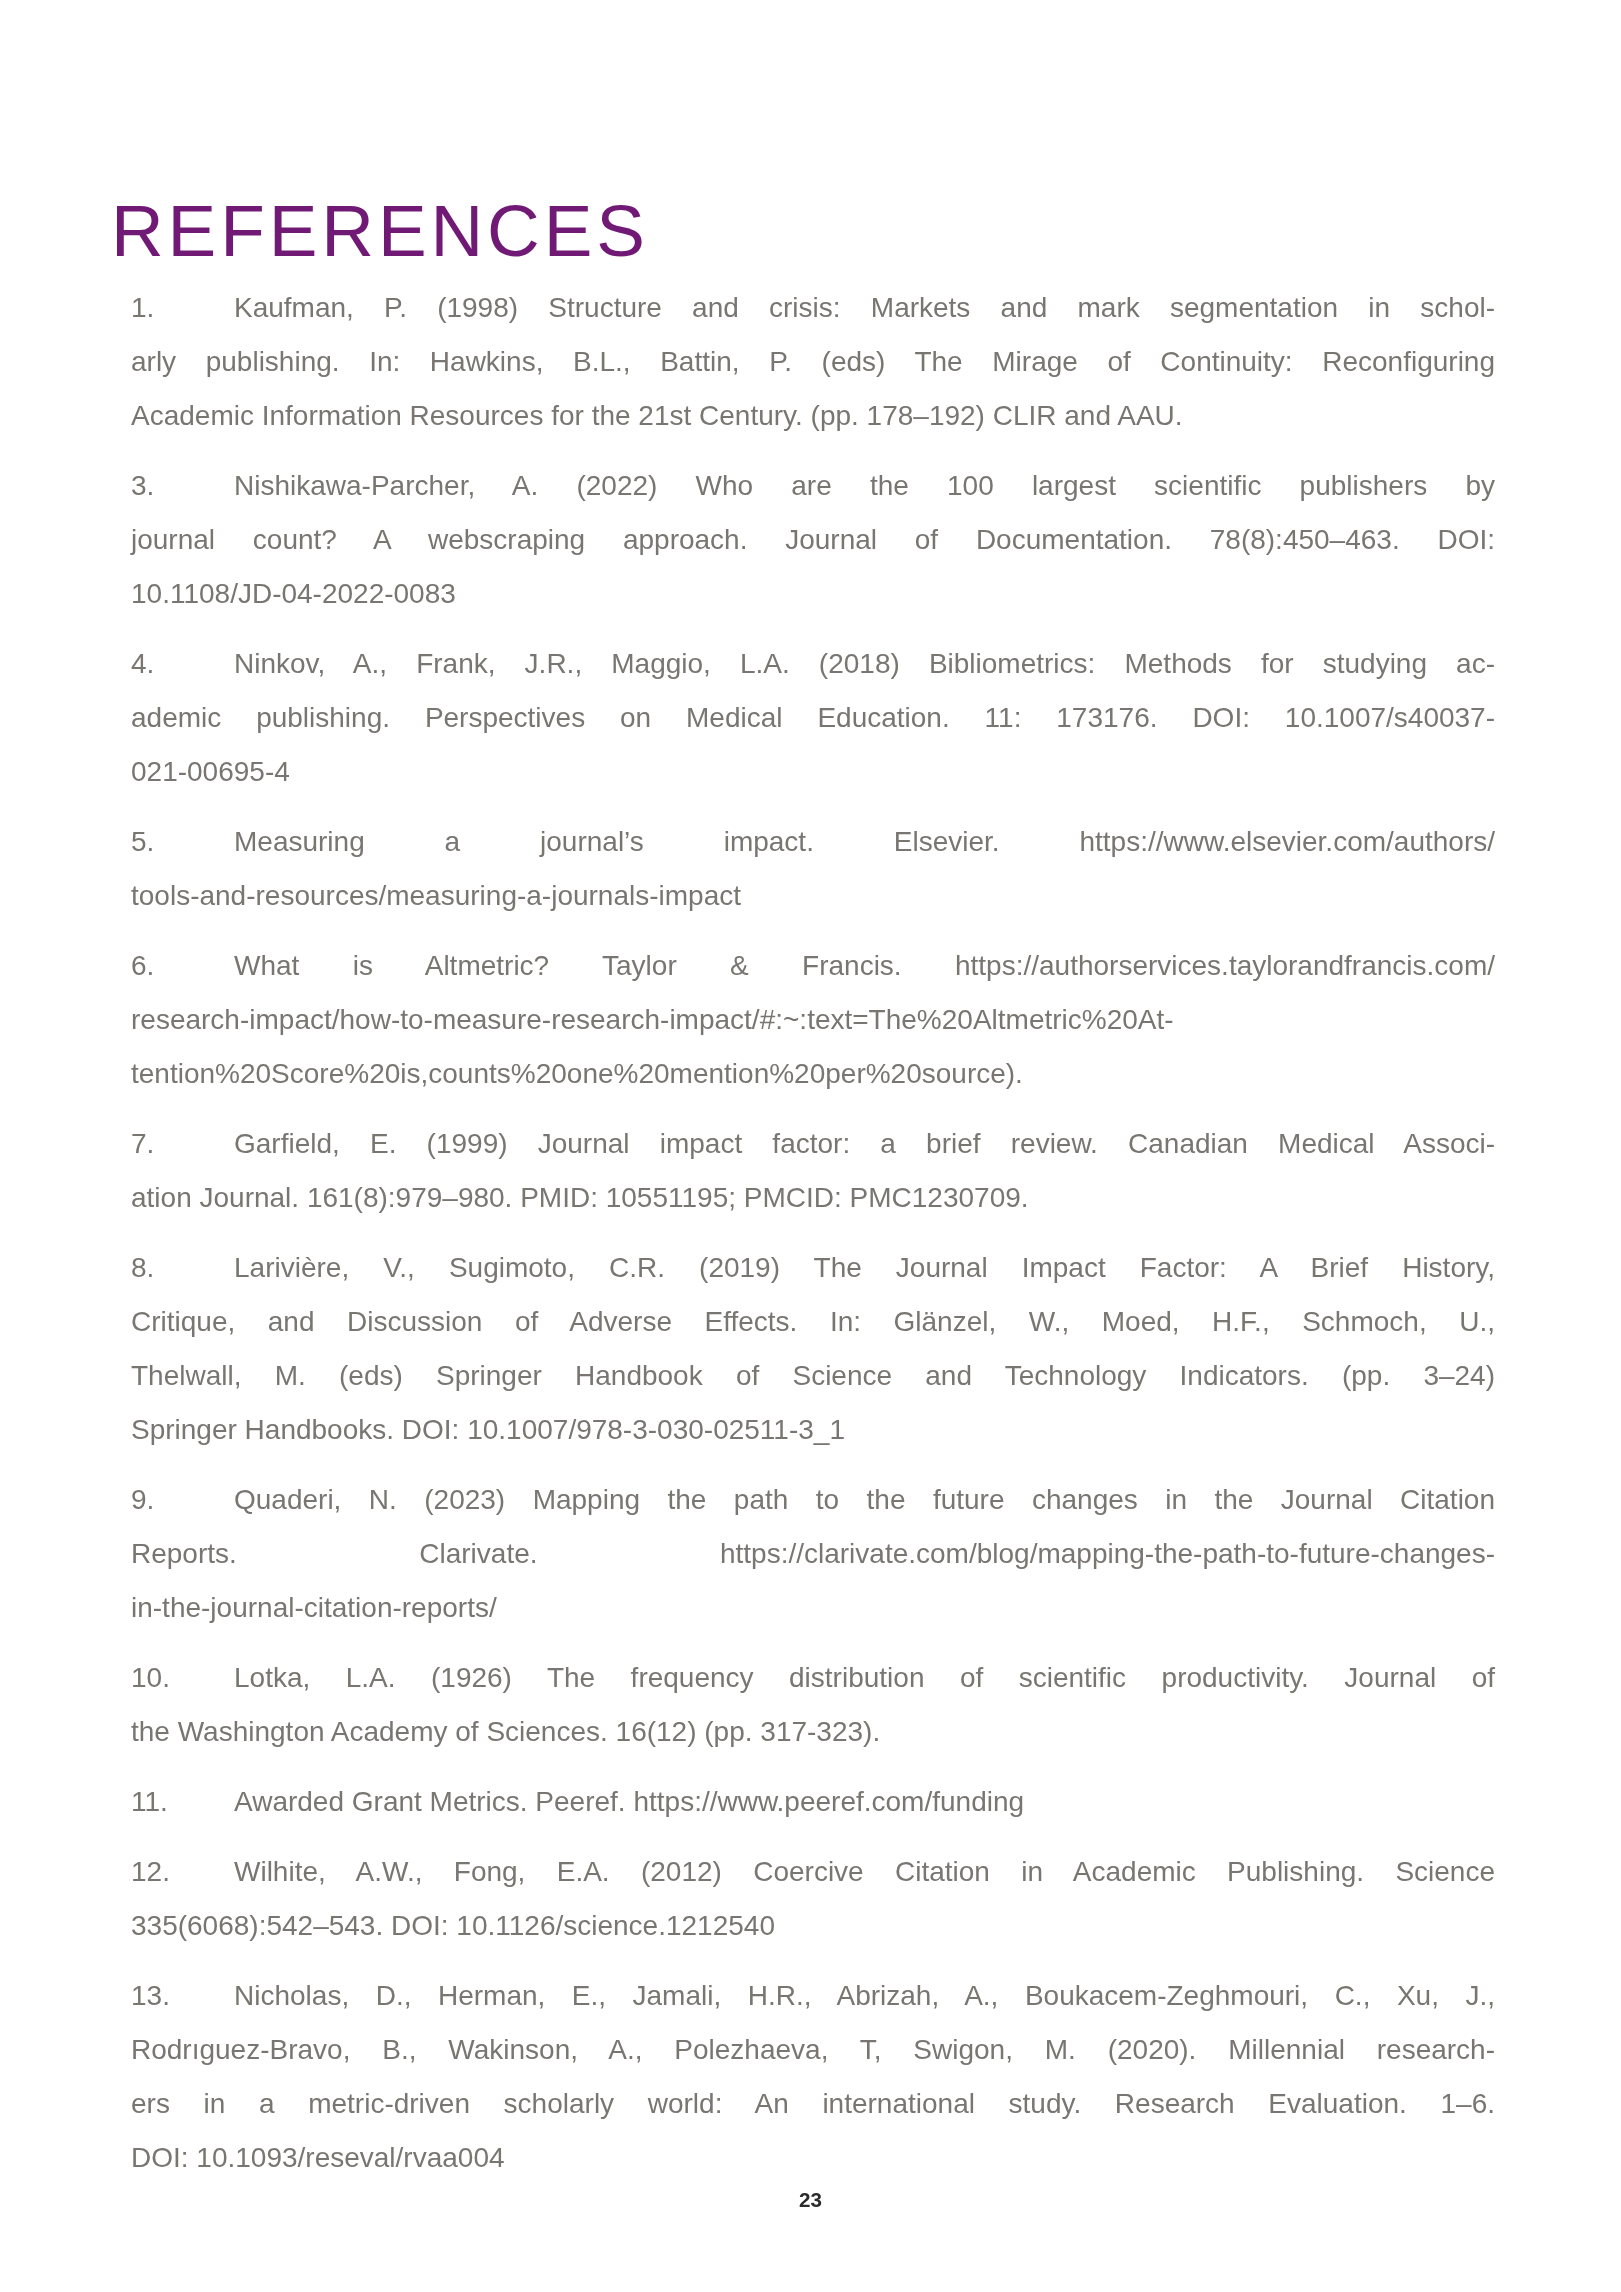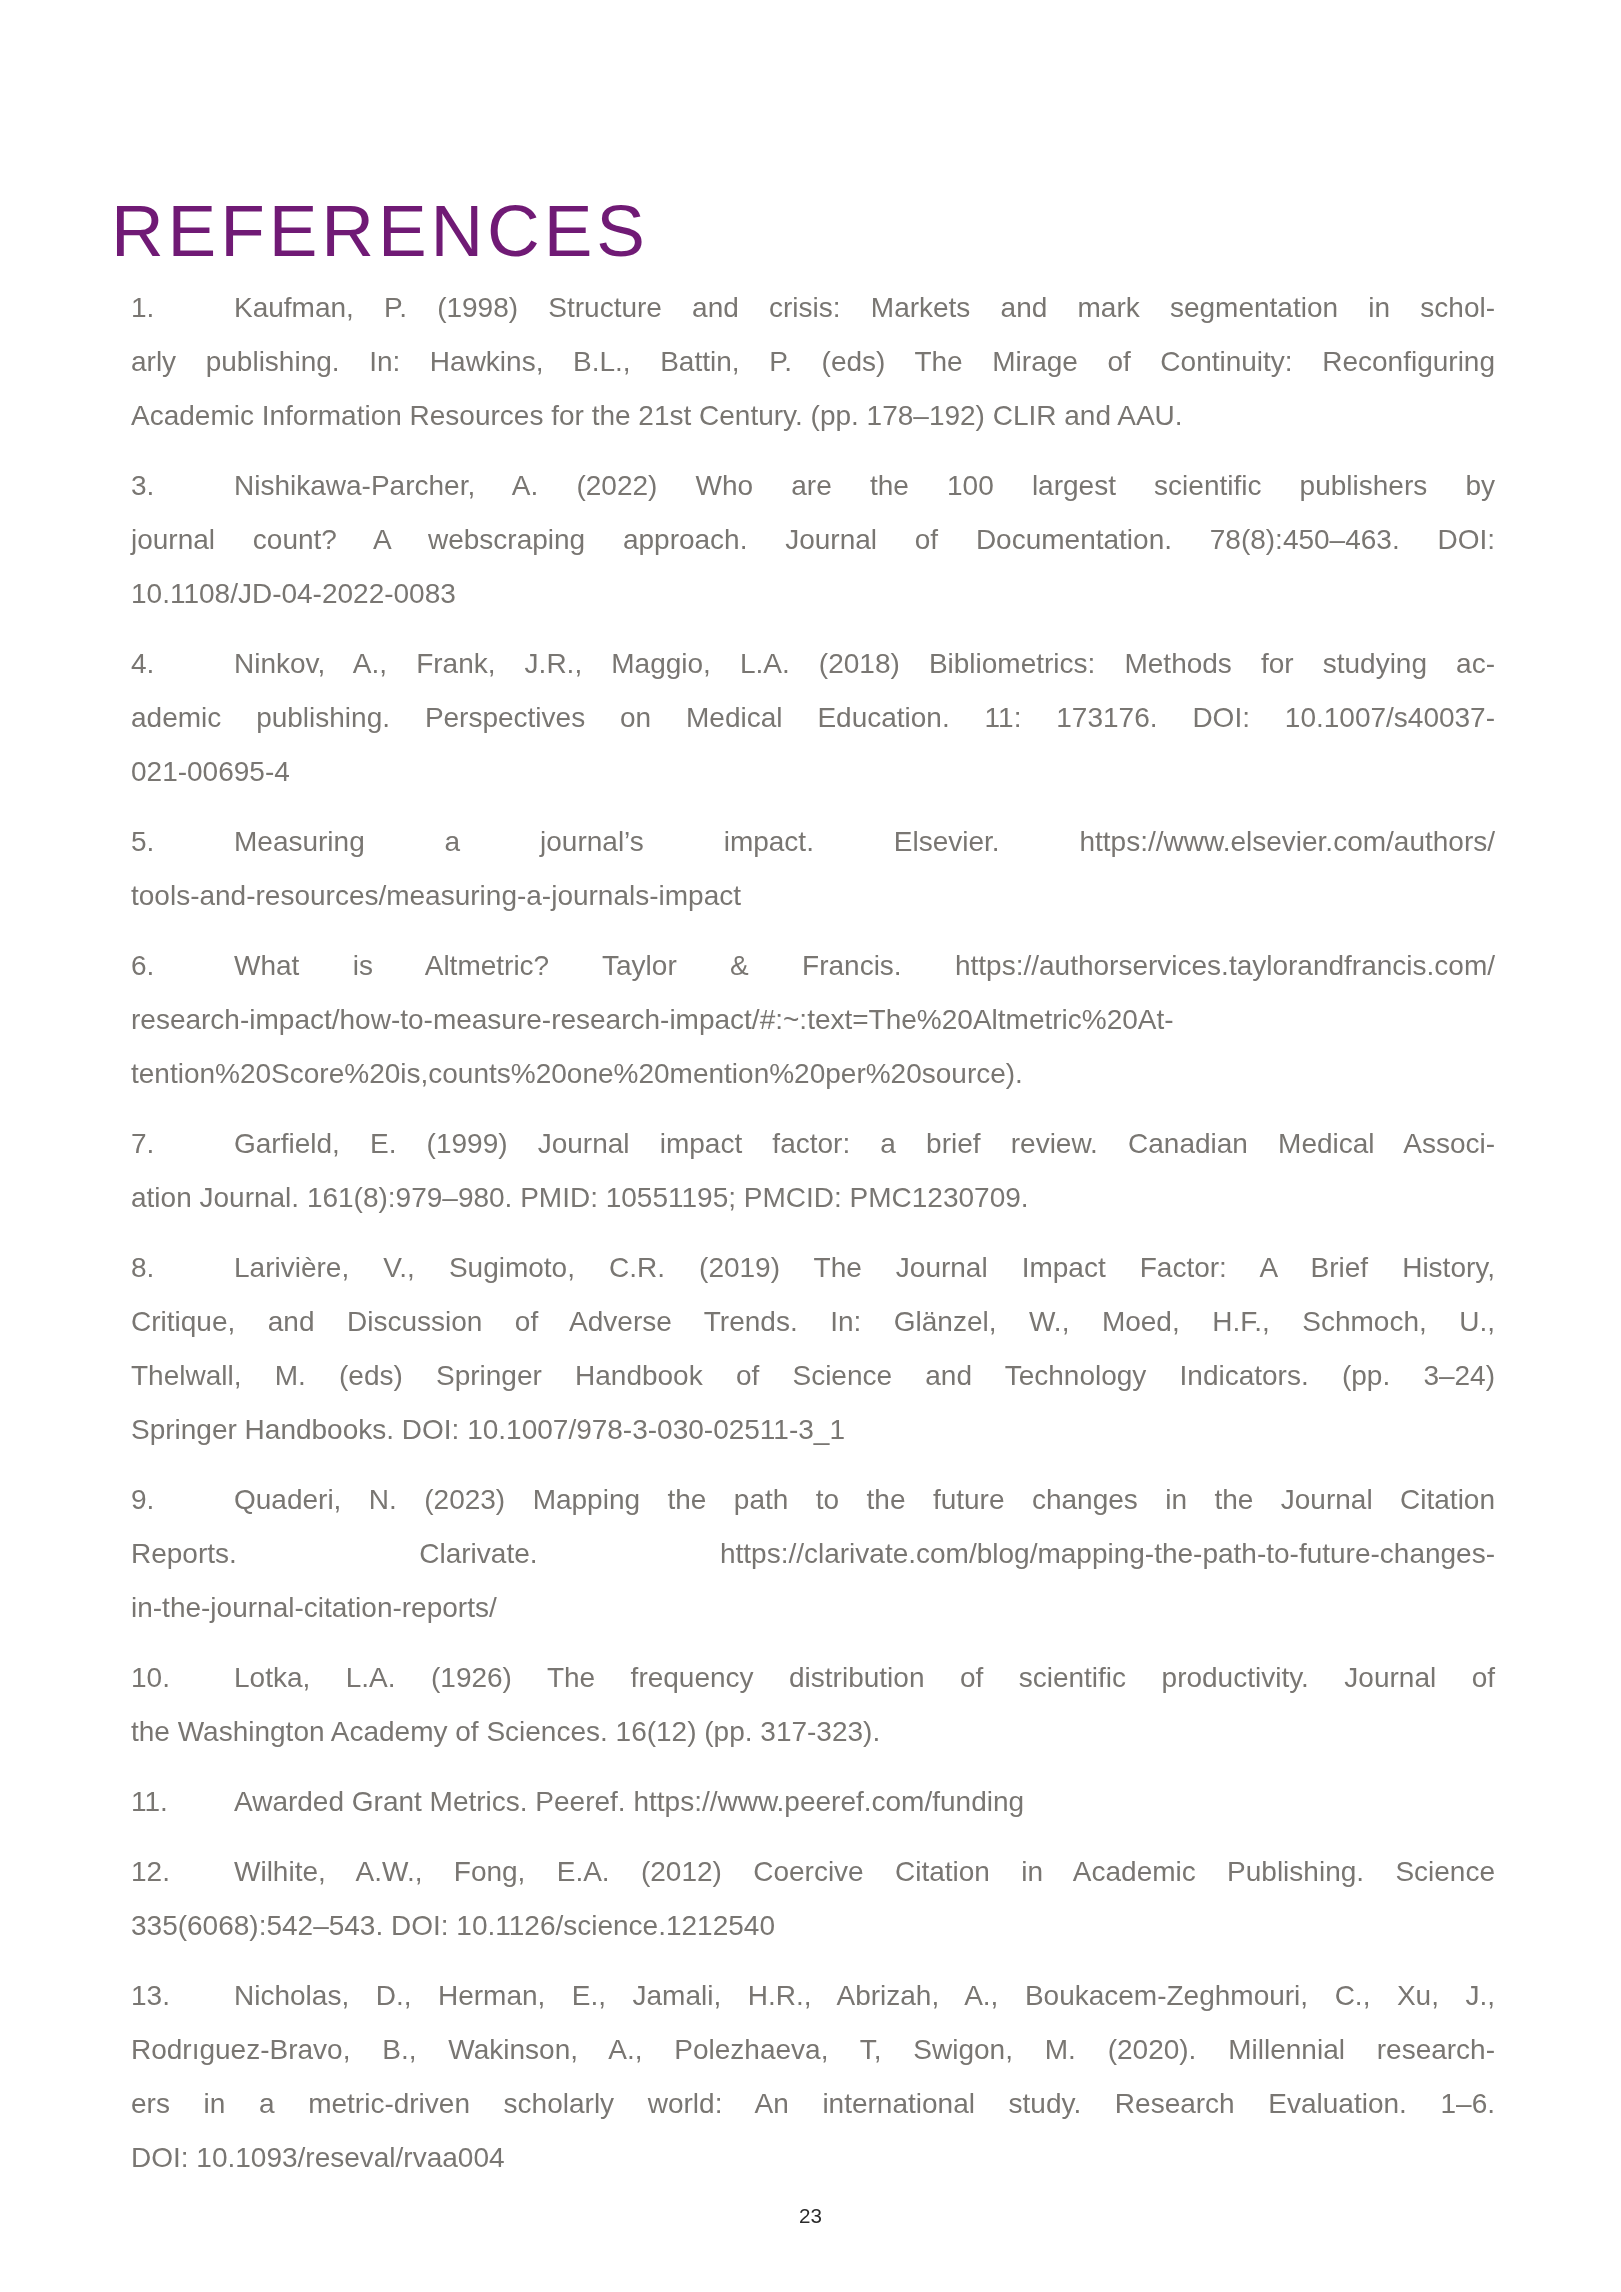--- a/index.html
+++ b/index.html
@@ -56,23 +56,22 @@
     width: 103px;
   }
   .page-number {
     position: absolute;
     top: 2188px;
     left: 0;
     width: 100%;
     text-align: center;
     font-size: 20.6px;
     line-height: 23.5px;
-    font-weight: 400;
+    font-weight: 700;
     color: #2b2b2b;
-    margin-top: 16px;
   }
 </style>
 </head>
 <body>
 
 <div class="page">
   <h1 class="title">REFERENCES</h1>
 
   <div class="refs" id="refs">
       <div class="ref">
@@ -98,21 +97,21 @@
         <div class="ref-line just"><span class="ref-num">6.</span><span>What is Altmetric? Taylor &amp; Francis. https://authorservices.taylorandfrancis.com/</span></div>
         <div class="ref-line just">research-impact/how-to-measure-research-impact/#:~:text=The%20Altmetric%20At-</div>
         <div class="ref-line">tention%20Score%20is,counts%20one%20mention%20per%20source).</div>
       </div>
       <div class="ref">
         <div class="ref-line just"><span class="ref-num">7.</span><span>Garfield, E. (1999) Journal impact factor: a brief review. Canadian Medical Associ-</span></div>
         <div class="ref-line">ation Journal. 161(8):979–980. PMID: 10551195; PMCID: PMC1230709.</div>
       </div>
       <div class="ref">
         <div class="ref-line just"><span class="ref-num">8.</span><span>Larivière, V., Sugimoto, C.R. (2019) The Journal Impact Factor: A Brief History,</span></div>
-        <div class="ref-line just">Critique, and Discussion of Adverse Trends. In: Glänzel, W., Moed, H.F., Schmoch, U.,</div>
+        <div class="ref-line just">Critique, and Discussion of Adverse Effects. In: Glänzel, W., Moed, H.F., Schmoch, U.,</div>
         <div class="ref-line just">Thelwall, M. (eds) Springer Handbook of Science and Technology Indicators. (pp. 3–24)</div>
         <div class="ref-line">Springer Handbooks. DOI: 10.1007/978-3-030-02511-3_1</div>
       </div>
       <div class="ref">
         <div class="ref-line just"><span class="ref-num">9.</span><span>Quaderi, N. (2023) Mapping the path to the future changes in the Journal Citation</span></div>
         <div class="ref-line just">Reports. Clarivate. https://clarivate.com/blog/mapping-the-path-to-future-changes-</div>
         <div class="ref-line">in-the-journal-citation-reports/</div>
       </div>
       <div class="ref">
         <div class="ref-line just"><span class="ref-num">10.</span><span>Lotka, L.A. (1926) The frequency distribution of scientific productivity. Journal of</span></div>

